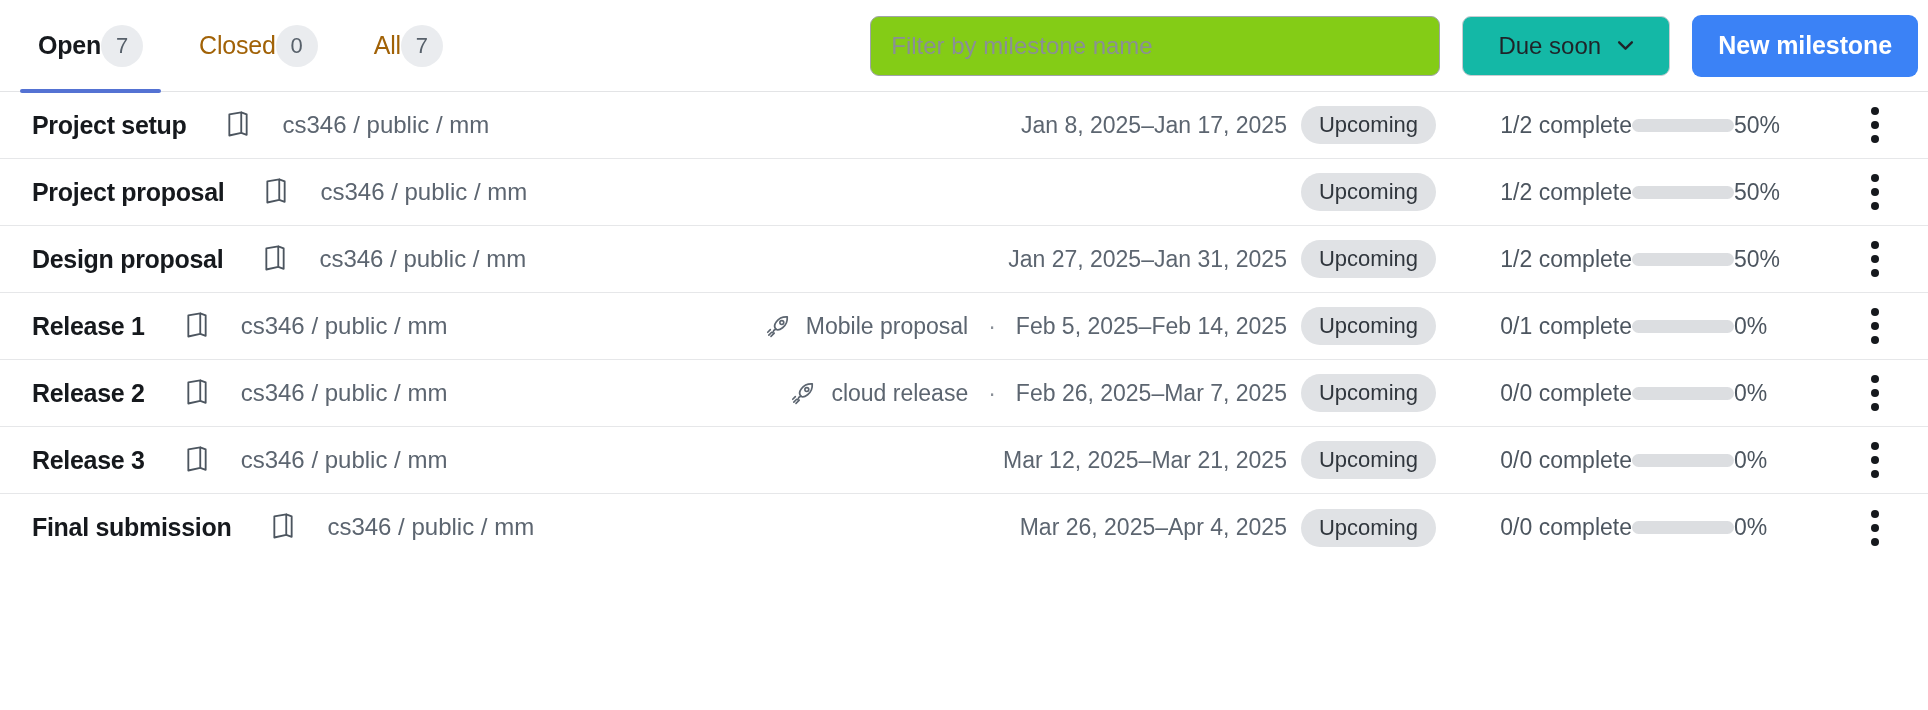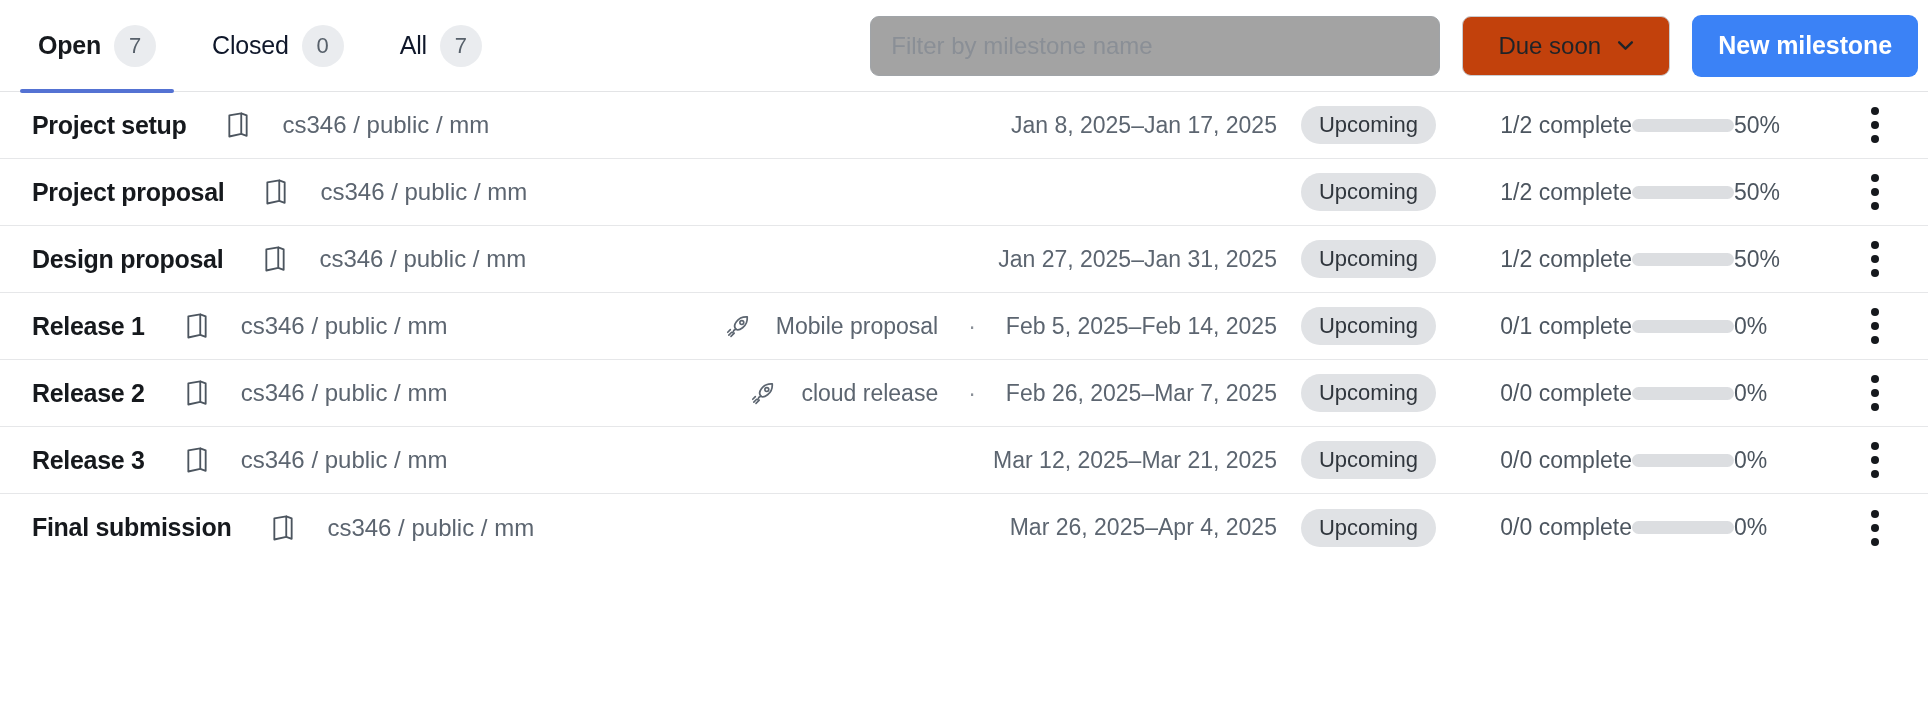--- a/index.html
+++ b/index.html
@@ -31,40 +31,39 @@
 
   .tabs {
     display: flex;
     align-items: center;
     height: 92px;
   }
 
   .tab {
     display: flex;
     align-items: center;
-    gap: 13px;
     height: 92px;
     padding: 0 28px;
     position: relative;
     cursor: pointer;
     text-decoration: none;
   }
 
   .tab-label {
     font-size: 25px;
     color: #24292f;
     letter-spacing: -0.2px;
   }
   .tab.active .tab-label {
     font-weight: 700;
     color: #16191d;
   }
   .tab:not(.active) .tab-label {
     font-weight: 400;
-    color: #0f172a;
+    color: #a16207;
   }
 
   .tab-count {
     min-width: 42px;
     height: 42px;
     border-radius: 21px;
     background: #eaecef;
     color: #57606a;
     font-size: 22px;
     display: flex;
@@ -93,31 +92,31 @@
 
   .filter-input {
     width: 570px;
     height: 60px;
     border: 1px solid #a0a4a8;
     border-radius: 9px;
     padding: 0 20px;
     font-size: 24px;
     font-family: "Liberation Sans", sans-serif;
     color: #1f2328;
-    background: #a3a3a3;
+    background: #84cc16;
     outline: none;
   }
   .filter-input::placeholder { color: #8a8f96; }
 
   .due-select {
     height: 60px;
     min-width: 208px;
     border: 1px solid #c9ccd1;
     border-radius: 9px;
-    background: #c2410c;
+    background: #14b8a6;
     display: flex;
     align-items: center;
     justify-content: center;
     gap: 16px;
     padding: 0 22px;
     cursor: pointer;
   }
   .due-select-label {
     font-size: 24px;
     color: #1f2328;
@@ -151,21 +150,21 @@
     display: flex;
     align-items: center;
     border-bottom: 1px solid #e6e7e9;
     padding: 0 10px 0 10px;
     position: relative;
   }
   .row:last-child { border-bottom: none; }
 
   .cell-title {
     display: flex;
-    align-items: center;
+    align-items: flex-start;
     gap: 32px;
     flex: 0 0 auto;
     padding-left: 22px;
   }
 
   .m-name {
     font-size: 25px;
     font-weight: 700;
     color: #16191d;
     letter-spacing: -0.3px;
@@ -177,21 +176,21 @@
     font-size: 24px;
     color: #5c6570;
     white-space: nowrap;
   }
 
   .cell-mid {
     flex: 1 1 auto;
     display: flex;
     align-items: center;
     justify-content: flex-end;
-    gap: 24px;
+    gap: 14px;
     padding-right: 16px;
     min-width: 0;
     text-align: center;
   }
 
   .rocket-icon { width: 26px; height: 26px; display: block; flex: 0 0 auto; }
   .release-name { font-size: 23px; color: #5c6570; white-space: nowrap; }
   .dot-sep { font-size: 23px; color: #8a9098; padding: 0 6px; }
   .dates { font-size: 23px; color: #5c6570; white-space: nowrap; }
 

